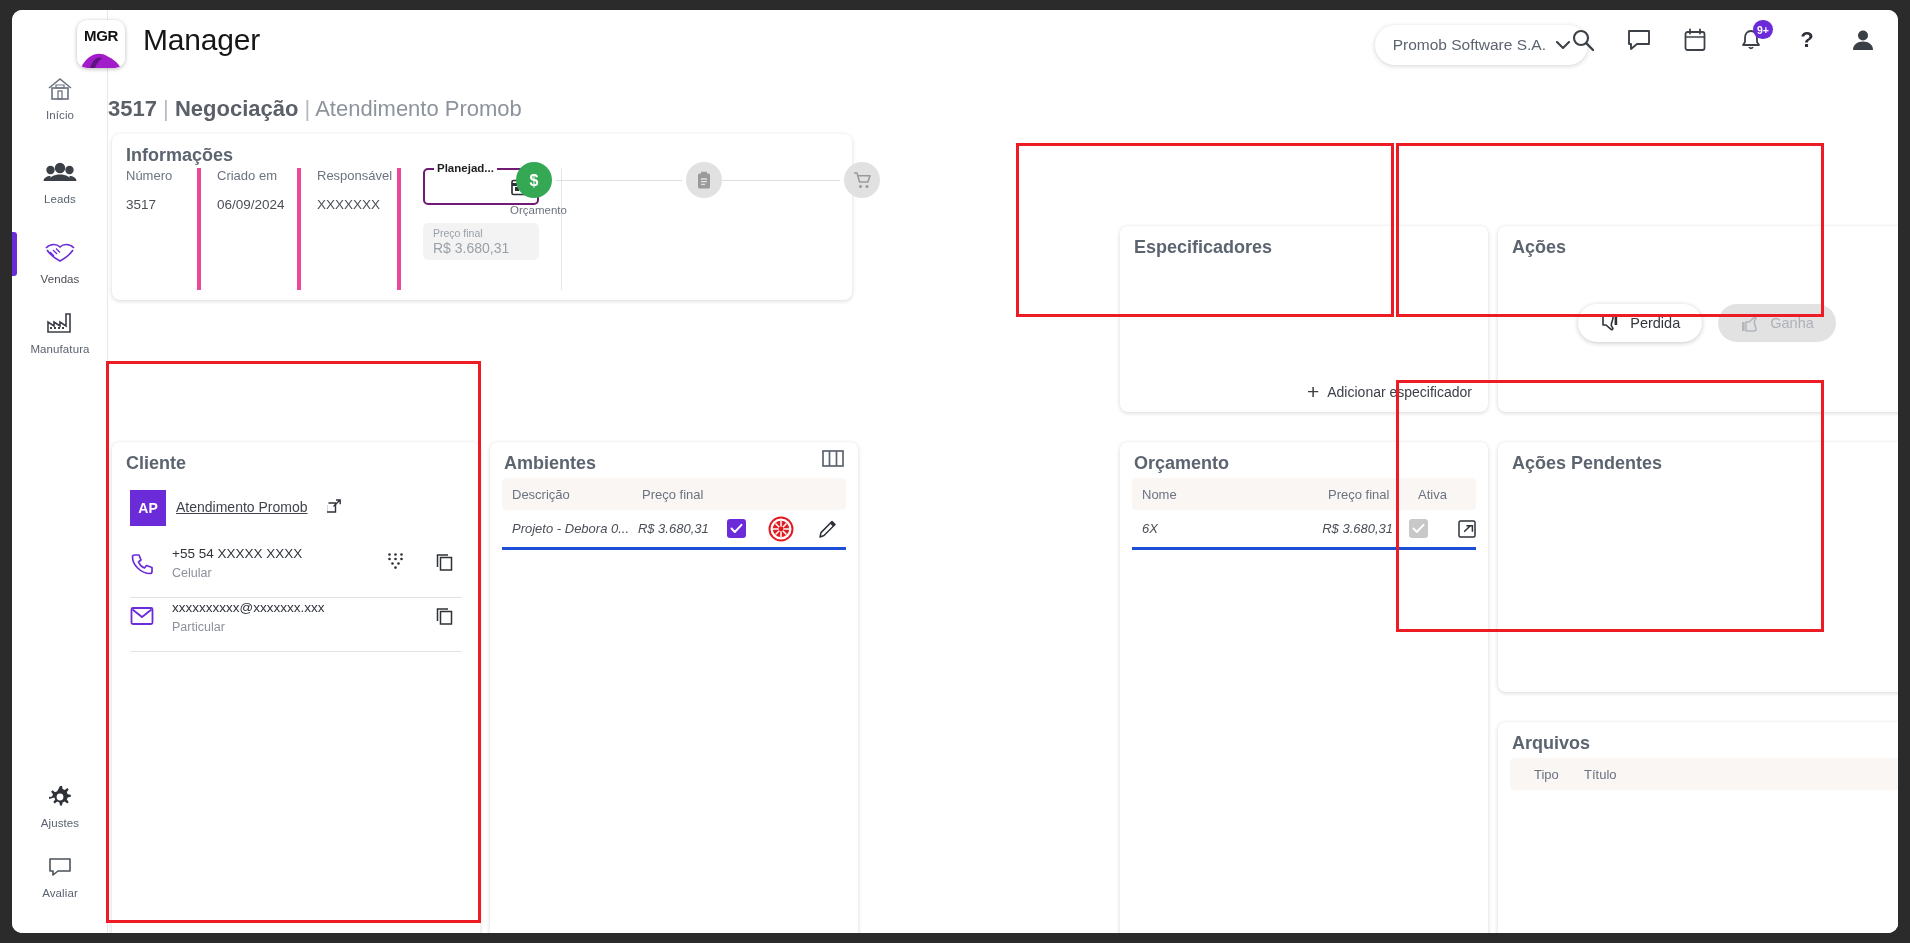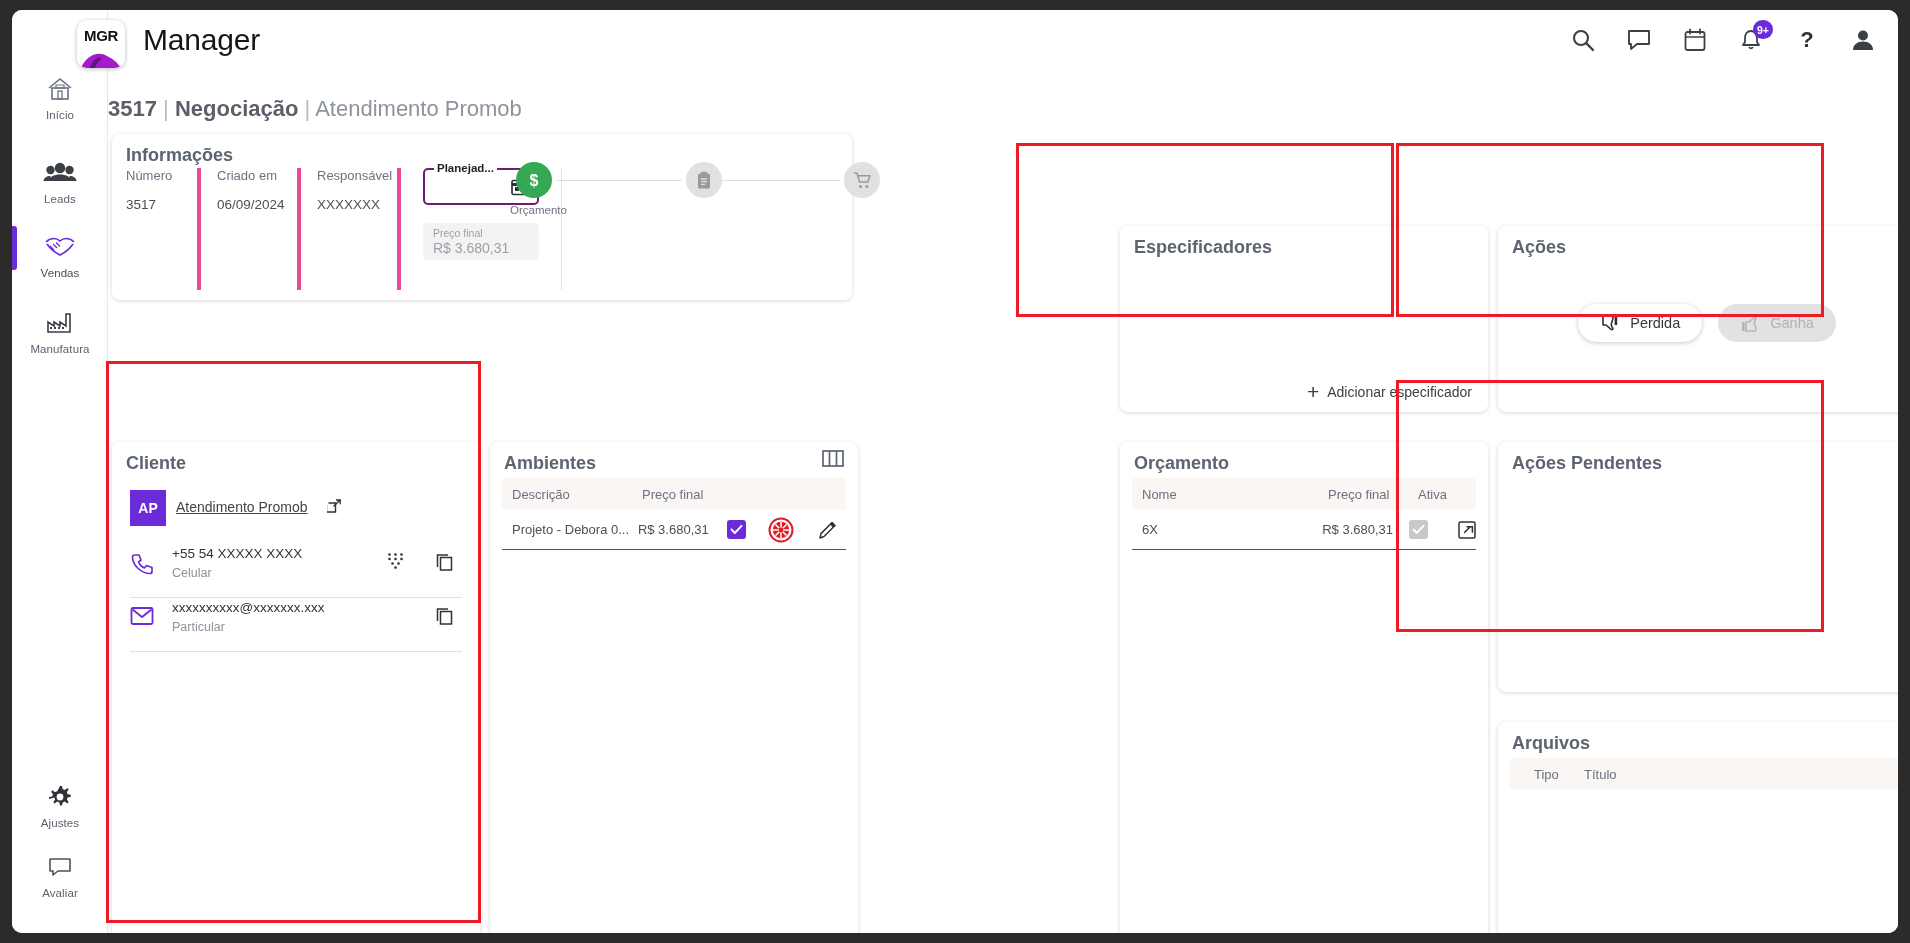--- a/index.html
+++ b/index.html
@@ -77,21 +77,21 @@
      align-items:center; justify-content:center; }
   .snode.done { background:#34a853; }
   .snode.todo { background:#e1e1e1; }
   .sline { position:absolute; top:18px; height:1px; background:#dedede; }
   .slabel { position:absolute; font-size:11.5px; color:#6b7280; }
 
   
   .tbl { position:absolute; left:12px; right:12px; top:36px; }
   .thead { display:flex; background:#faf6f4; border-radius:4px; height:32px; align-items:center; }
   .thead div { font-size:13px; color:#6b7280; }
-  .trow { display:flex; height:40px; align-items:center; border-bottom:1px solid #1d4ed8; }
+  .trow { display:flex; height:40px; align-items:center; border-bottom:3px solid #1d4ed8;font-style:italic; }
   .trow div { font-size:13px; color:#4a4f57; }
 
   .cardbtn { position:absolute; bottom:12px; display:flex; align-items:center; gap:8px;
      font-size:14px; color:#3c4148; cursor:pointer; }
 
   .plus { font-size:21px; line-height:14px; font-weight:300; }
 
   
   #cli-card { left:4px; top:362px; width:368px; height:540px; }
   .avatar-sq { position:absolute; left:18px; top:48px; width:36px; height:36px; background:#6c2bd9;
@@ -154,21 +154,21 @@
               <circle cx="7.5" cy="10" r="4.2" fill="#3b3f46"></circle>
               <circle cx="26.5" cy="10" r="4.2" fill="#3b3f46"></circle>
               <path d="M6 21c0-4 5-6.5 11-6.5S28 17 28 21z" fill="#3b3f46"></path>
               <path d="M0.5 21c0-3 3.5-5 7-5v5z" fill="#3b3f46"></path>
               <path d="M33.5 21c0-3-3.5-5-7-5v5z" fill="#3b3f46"></path>
             </svg>
       </div>
       <div class="lbl">Leads</div>
     </div>
 
-    <div class="rail-item active" style="top:220px">
+    <div class="rail-item active" style="top:226px">
       <div class="rail-active-bar" style="left:0; top:-4px"></div>
       <div class="ico">
         <svg width="34" height="28" viewBox="0 0 34 28">
               <path d="M3 9 C8 4, 14 5, 17 8 C20 5, 26 4, 31 9" fill="none" stroke="#6c2bd9" stroke-width="1.6"></path>
               <path d="M4 11 C8 17, 13 20, 17 22 C21 20, 26 17, 30 11" fill="none" stroke="#6c2bd9" stroke-width="1.6"></path>
               <path d="M7 13 l4 4 M10 11 l4 4 M13 9.5 l4 4" stroke="#6c2bd9" stroke-width="1.3"></path>
             </svg>
       </div>
       <div class="lbl">Vendas</div>
     </div>
@@ -213,20 +213,28 @@
       <div class="logo-top">MGR</div>
       <div class="logo-bot">
         <svg width="48" height="18" viewBox="0 0 48 18">
               <path d="M4 18 C10 4, 22 1, 30 6 C36 9, 40 12, 44 18z" fill="#a31cc9"></path>
               <path d="M13 18 C16 9, 21 6, 25 8 C22 11, 19 14, 18 18z" fill="#5d1580"></path>
             </svg>
       </div>
     </div>
     <div class="app-title">Manager</div>
 
+    <div class="org-pill">
+      <span>Promob Software S.A.</span>
+      <span>
+        <svg width="14" height="9" viewBox="0 0 14 9">
+              <path d="M1 1 L7 7 L13 1" fill="none" stroke="#3c4148" stroke-width="2.1" stroke-linecap="round" stroke-linejoin="round"></path>
+            </svg>
+      </span>
+    </div>
 
     <div class="hicons">
       <div class="hicon">
         <svg width="26" height="26" viewBox="0 0 26 26">
               <circle cx="11" cy="11" r="7" fill="none" stroke="#3c4148" stroke-width="2.1"></circle>
               <path d="M16.2 16.2 L23 23" stroke="#3c4148" stroke-width="2.4" stroke-linecap="round"></path>
             </svg>
       </div>
       <div class="hicon">
         <svg width="26" height="24" viewBox="0 0 26 24">

